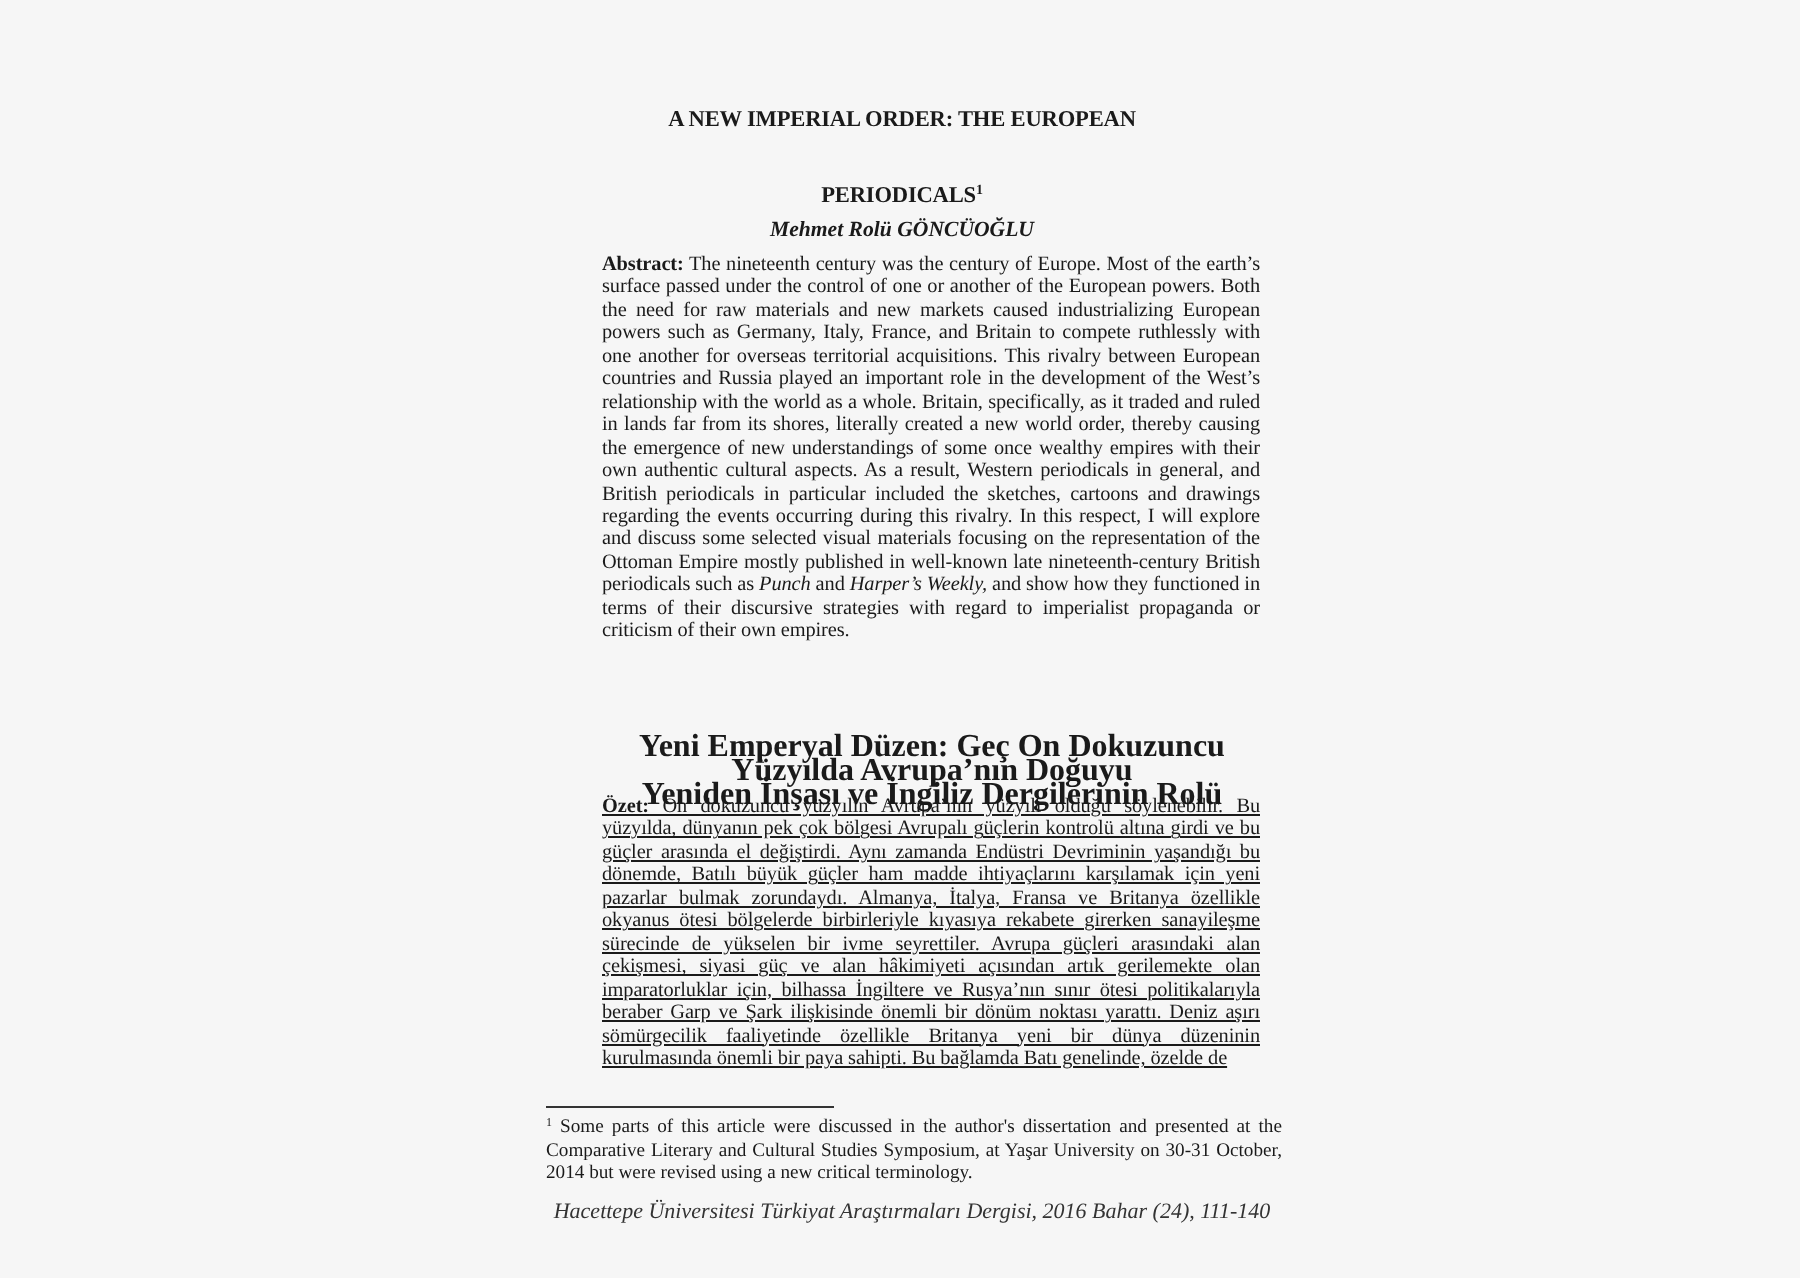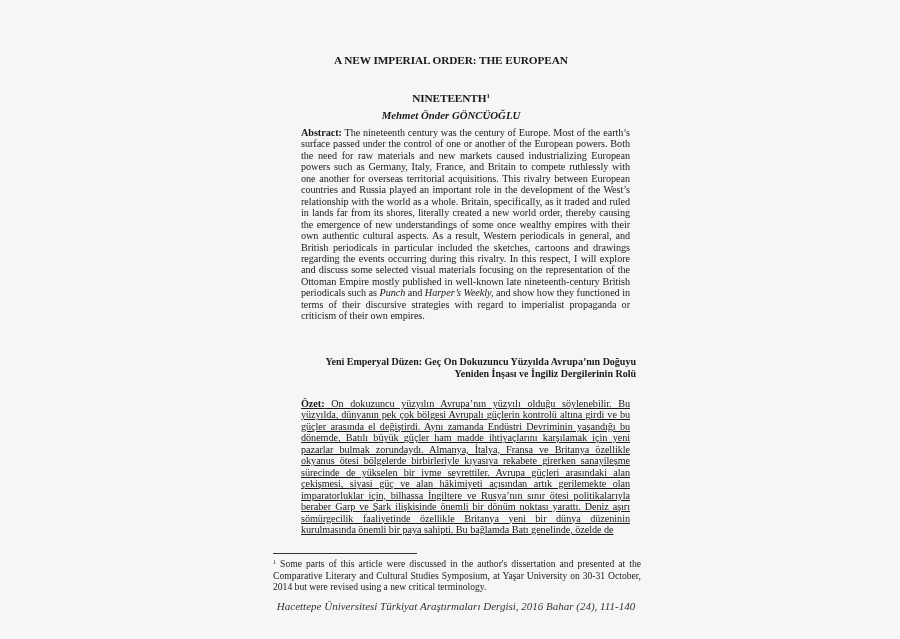--- a/index.html
+++ b/index.html
@@ -55,24 +55,24 @@
       font-size: 10.2px;
       line-height: 11.45px;
       letter-spacing: -0.05px;
     }
     .abstract { top: 115px; }
     .keywords { top: 319px; }
     .tr-title {
       position: absolute;
       left: 296px;
       width: 340px;
-      top: 344px;
-      text-align: right;
+      top: 356px;
+      text-align: center;
       font-weight: bold;
-      font-size: 10px;
+      font-size: 16px;
       line-height: 11.8px;
     }
     .ozet { top: 386px; text-decoration: underline; }
     .block b { font-weight: bold; }
     .block i { font-style: italic; }
     .rule {
       position: absolute;
       left: 273px;
       top: 541px;
       width: 144px;
@@ -107,24 +107,24 @@
   </style>
 </head>
 <body>
 
 <div class="page">
 
   <div class="title">
     <span>A NEW IMPERIAL ORDER: THE EUROPEAN</span><br>
     <br>
     <br>
-    <span>NINETEENTH</span><sup>1</sup>
+    <span>PERIODICALS</span><sup>1</sup>
   </div>
 
-  <div class="author">Mehmet Önder GÖNCÜOĞLU</div>
+  <div class="author">Mehmet Rolü GÖNCÜOĞLU</div>
 
   <div class="block abstract"><b>Abstract:</b><span> The nineteenth century was the century of Europe. Most of the earth’s surface passed under the control of one or another of the European powers. Both the need for raw materials and new markets caused industrializing European powers such as Germany, Italy, France, and Britain to compete ruthlessly with one another for overseas territorial acquisitions. This rivalry between European countries and Russia played an important role in the development of the West’s relationship with the world as a whole. Britain, specifically, as it traded and ruled in lands far from its shores, literally created a new world order, thereby causing the emergence of new understandings of some once wealthy empires with their own authentic cultural aspects. As a result, Western periodicals in general, and British periodicals in particular included the sketches, cartoons and drawings regarding the events occurring during this rivalry. In this respect, I will explore and discuss some selected visual materials focusing on the representation of the Ottoman Empire mostly published in well-known late nineteenth-century British periodicals such as </span><i>Punch</i><span> and </span><i>Harper’s Weekly,</i><span> and show how they functioned in terms of their discursive strategies with regard to imperialist propaganda or criticism of their own empires.</span></div>
 
 
   <div class="tr-title">
     <span>Yeni Emperyal Düzen: Geç On Dokuzuncu Yüzyılda Avrupa’nın Doğuyu</span><br>
     <span>Yeniden İnşası ve İngiliz Dergilerinin Rolü</span>
   </div>
 
   <div class="block ozet"><b>Özet:</b><span> On dokuzuncu yüzyılın Avrupa’nın yüzyılı olduğu söylenebilir. Bu yüzyılda, dünyanın pek çok bölgesi Avrupalı güçlerin kontrolü altına girdi ve bu güçler arasında el değiştirdi. Aynı zamanda Endüstri Devriminin yaşandığı bu dönemde, Batılı büyük güçler ham madde ihtiyaçlarını karşılamak için yeni pazarlar bulmak zorundaydı. Almanya, İtalya, Fransa ve Britanya özellikle okyanus ötesi bölgelerde birbirleriyle kıyasıya rekabete girerken sanayileşme sürecinde de yükselen bir ivme seyrettiler. Avrupa güçleri arasındaki alan çekişmesi, siyasi güç ve alan hâkimiyeti açısından artık gerilemekte olan imparatorluklar için, bilhassa İngiltere ve Rusya’nın sınır ötesi politikalarıyla beraber Garp ve Şark ilişkisinde önemli bir dönüm noktası yarattı. Deniz aşırı sömürgecilik faaliyetinde özellikle Britanya yeni bir dünya düzeninin kurulmasında önemli bir paya sahipti. Bu bağlamda Batı genelinde, özelde de</span></div>

